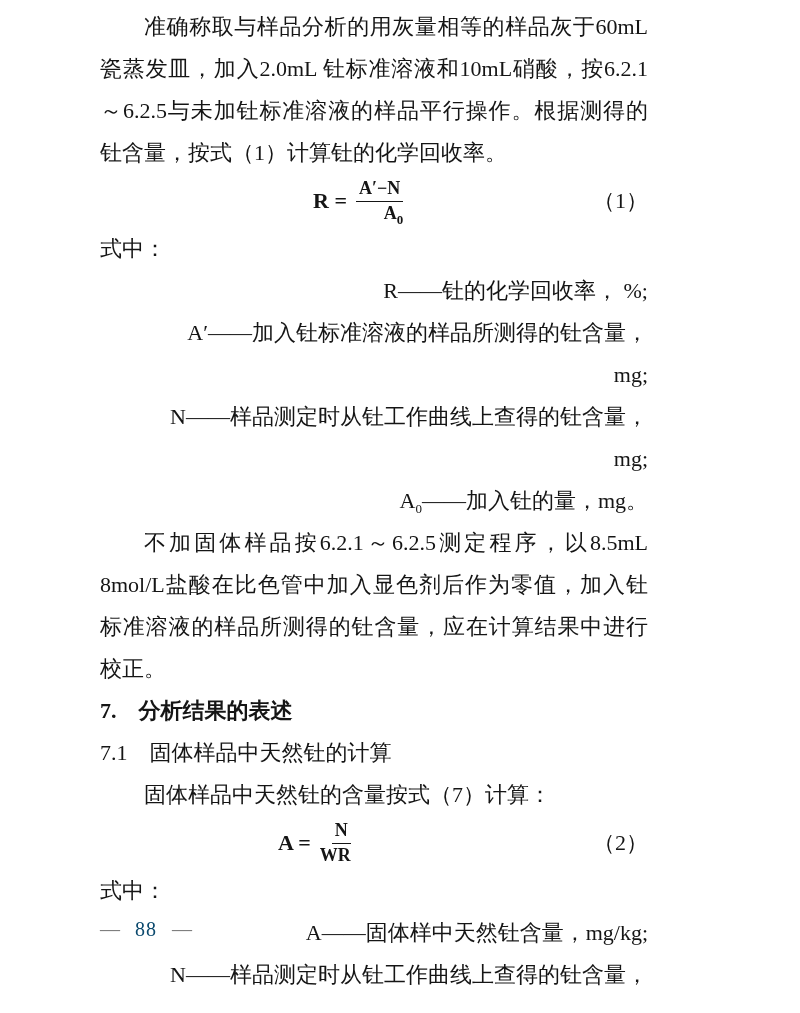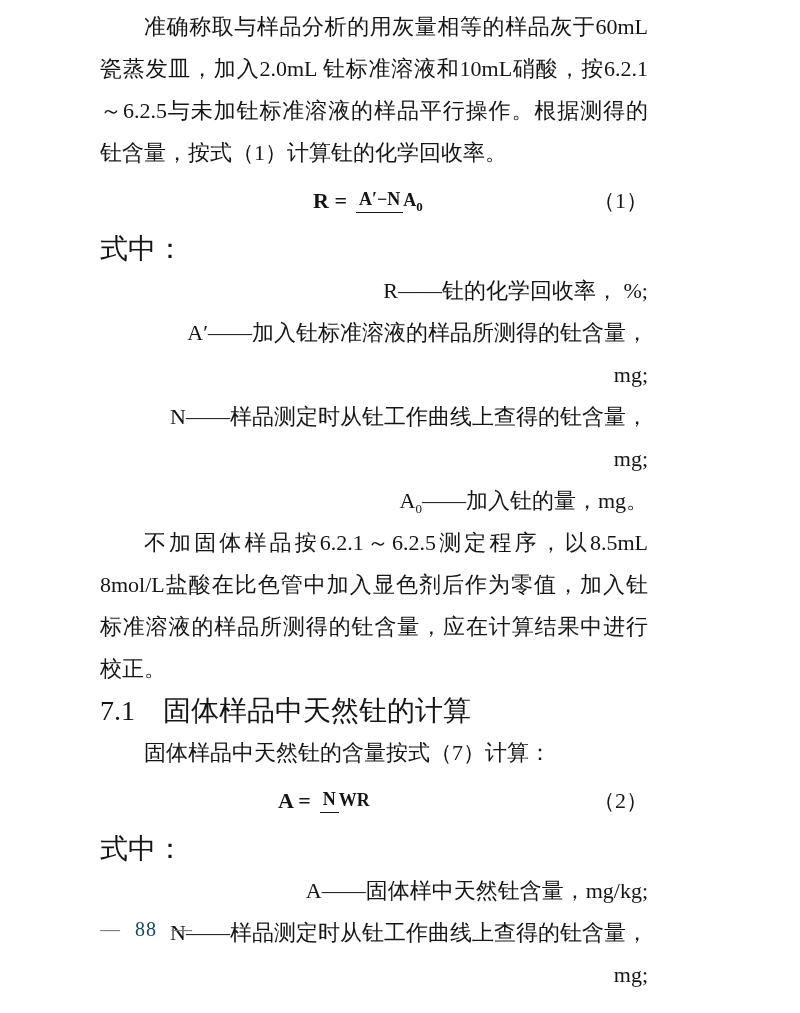--- a/index.html
+++ b/index.html
@@ -23,21 +23,21 @@
     position: relative;
   }
   .para {
     font-size: 22px;
     line-height: 42px;
     text-align: justify;
     margin: 0;
   }
   .indent { text-indent: 2em; }
   .heading {
-    font-size: 28px;
+    font-size: 22px;
     line-height: 42px;
     margin: 0;
     font-weight: normal;
     text-align: left;
   }
   .heading.bold { font-weight: bold; }
   .formula-row {
     display: flex;
     align-items: center;
     height: 54px;
@@ -46,21 +46,22 @@
   .formula {
     display: inline-flex;
     align-items: center;
     font-weight: 600;
     font-size: 22px;
   }
   .formula.f1 { margin-left: 213px; }
   .formula.f2 { margin-left: 178px; }
   .frac {
     display: inline-flex;
-    align-items: flex-start;
+    flex-direction: column;
+    align-items: flex-end;
     margin-left: 9px;
     font-size: 18px;
     line-height: 1.2;
   }
   .frac .num {
     border-bottom: 1.6px solid #151515;
     padding: 0 3px 1px 3px;
   }
   .frac .den { padding-top: 1px; }
   .formula-no {
@@ -129,20 +130,21 @@
   <div class="def-row">
     <span class="def-term"><span>N</span><sub></sub></span><span class="def-rest">——样品测定时从钍工作曲线上查得的钍含量，mg;</span>
   </div>
   <div class="def-row">
     <span class="def-term"><span>A</span><sub>0</sub></span><span class="def-rest">——加入钍的量，mg。</span>
   </div>
 
 
   <p class="para indent">不加固体样品按6.2.1～6.2.5测定程序，以8.5mL 8mol/L盐酸在比色管中加入显色剂后作为零值，加入钍标准溶液的样品所测得的钍含量，应在计算结果中进行校正。</p>
 
+  <p class="heading bold">7.　分析结果的表述</p>
 
   <p class="heading">7.1　固体样品中天然钍的计算</p>
 
   <p class="para indent">固体样品中天然钍的含量按式（7）计算：</p>
 
   <div class="formula-row">
     <span class="formula f2">
       <span class="lhs">A =</span>
       <span class="frac">
         <span class="num">N</span>

